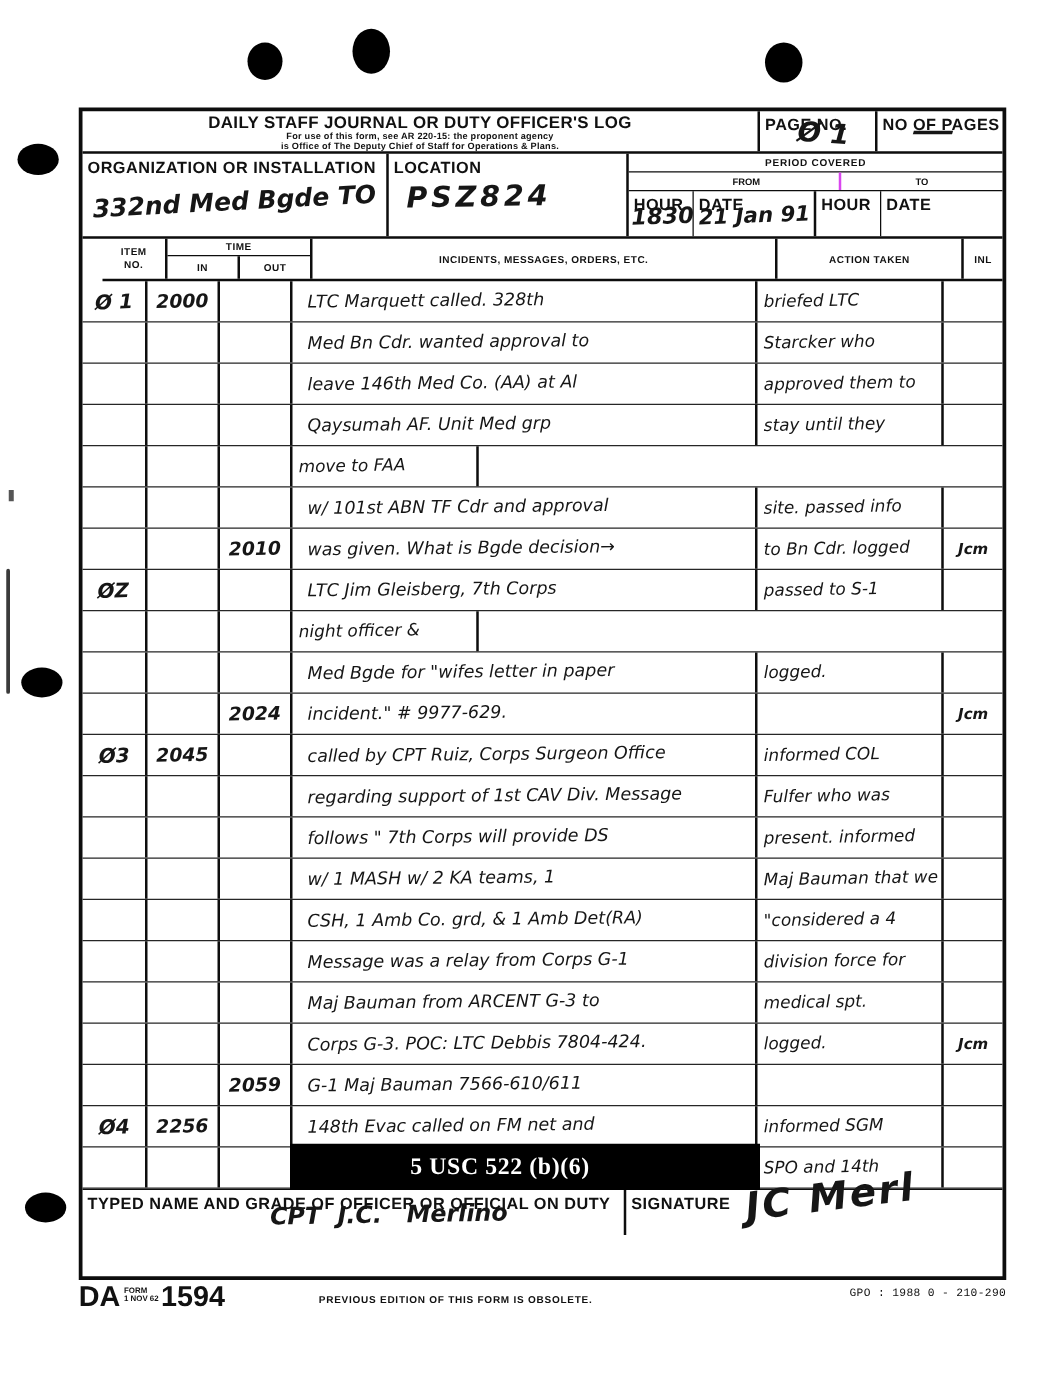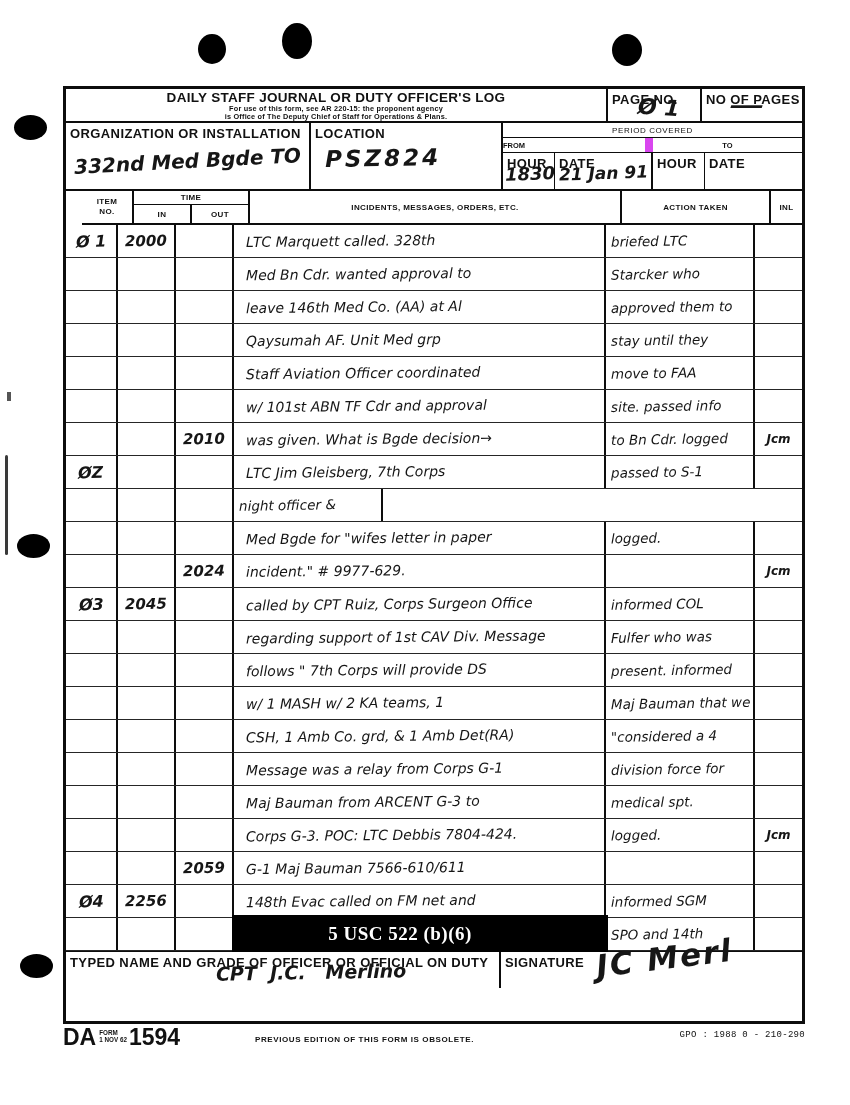--- a/index.html
+++ b/index.html
@@ -19,23 +19,23 @@
   .sub{font-size:7.3px;font-weight:bold;line-height:1.15;letter-spacing:.2px;}
   .pageno-box{width:94px;border-right:2px solid #0d0d0d;box-sizing:border-box;position:relative;}
   .nopages-box{flex:1;position:relative;}
   .lbl{font-size:13px;font-weight:bold;letter-spacing:.4px;padding:3px 0 0 4px;}
 
   
   .r-org{height:68px;display:flex;border-bottom:2px solid #0d0d0d;box-sizing:border-box;}
   .org-box{width:245px;border-right:2px solid #0d0d0d;box-sizing:border-box;position:relative;}
   .loc-box{width:192px;border-right:2px solid #0d0d0d;box-sizing:border-box;position:relative;}
   .period{flex:1;display:flex;flex-direction:column;}
-  .p-lbl{height:15px;border-bottom:1px solid #0d0d0d;text-align:center;font-size:8px;font-weight:normal;letter-spacing:.6px;padding-top:3px;box-sizing:border-box;}
+  .p-lbl{height:15px;border-bottom:1px solid #0d0d0d;text-align:center;font-size:8px;font-weight:bold;letter-spacing:.6px;padding-top:3px;box-sizing:border-box;}
   .p-fromto{height:15px;display:flex;border-bottom:1px solid #0d0d0d;box-sizing:border-box;}
-  .p-from{width:150px;border-right:8px solid #d946ef;box-sizing:border-box;text-align:left;font-size:7.5px;font-weight:bold;padding-top:3px;}
+  .p-from{width:150px;border-right:2px solid #d946ef;box-sizing:border-box;text-align:center;font-size:7.5px;font-weight:bold;padding-top:3px;margin-left:20px;}
   .p-to{flex:1;text-align:center;font-size:7.5px;font-weight:bold;padding-top:3px;}
   .p-body{flex:1;display:flex;}
   .p-cell{box-sizing:border-box;position:relative;border-right:1px solid #0d0d0d;}
   .p-cell.h1{width:52px;}
   .p-cell.d1{width:98px;border-right:2px solid #0d0d0d;}
   .p-cell.h2{width:52px;}
   .p-cell.d2{flex:1;border-right:none;}
 
   
   .thead{height:34px;display:flex;border-bottom:2px solid #0d0d0d;box-sizing:border-box;font-weight:bold;margin-left:16px;}
@@ -230,23 +230,20 @@
           </div>
           <div class="c c-act">
             <span class="hw hw-act">stay until they</span>
           </div>
           <div class="c c-inl"></div>
         </div>
         <div class="trow">
           <div class="c c-item"></div>
           <div class="c c-in"></div>
           <div class="c c-out"></div>
-          <div class="c c-inc">
-            <span class="hw hw-inc">Staff Aviation Officer coordinated</span>
-          </div>
           <div class="c c-act">
             <span class="hw hw-act">move to FAA</span>
           </div>
           <div class="c c-inl"></div>
         </div>
         <div class="trow">
           <div class="c c-item"></div>
           <div class="c c-in"></div>
           <div class="c c-out"></div>
           <div class="c c-inc">

